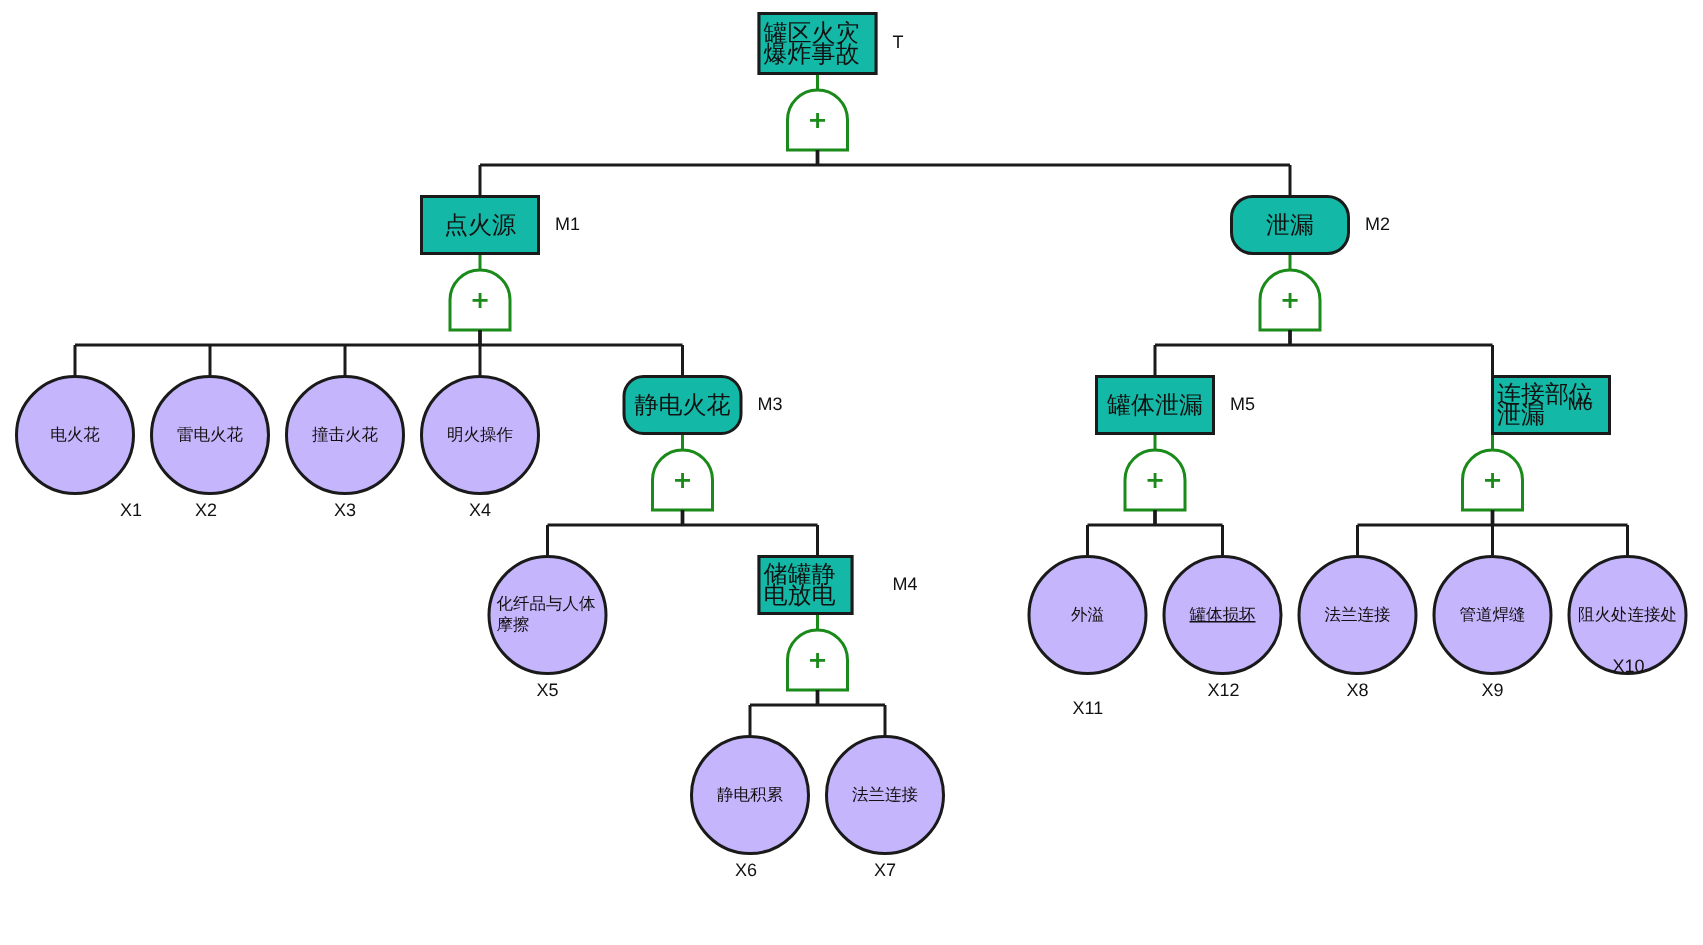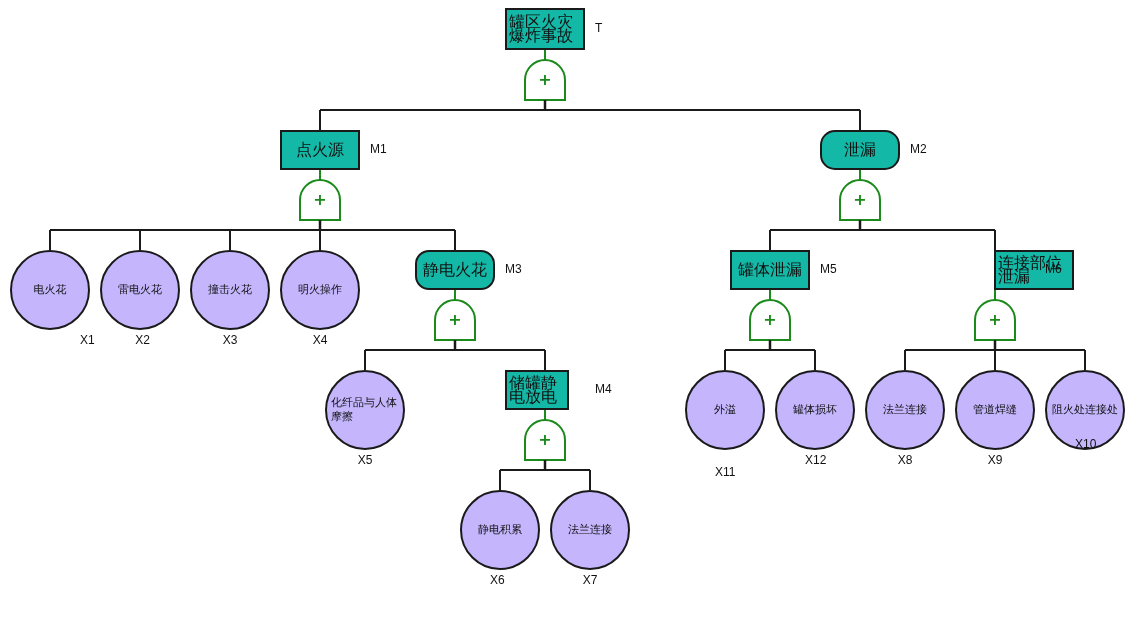--- a/index.html
+++ b/index.html
@@ -80,21 +80,21 @@
       <span>泄漏</span>
     </div>
     <div class="code" style="left: 910px; top: 142px;">M2</div>
     <div class="circ" style="left: 10px; top: 250px; width: 80px; height: 80px;">
       <span>电火花</span>
     </div>
     <div class="code" style="left: 40px; top: 333px; width: 20px; text-align: left; margin-left: 40px;">X1</div>
     <div class="circ" style="left: 100px; top: 250px; width: 80px; height: 80px;">
       <span>雷电火花</span>
     </div>
-    <div class="code" style="left: 130px; top: 333px; width: 20px; text-align: right;">X2</div>
+    <div class="code" style="left: 130px; top: 333px; width: 20px; text-align: left;">X2</div>
     <div class="circ" style="left: 190px; top: 250px; width: 80px; height: 80px;">
       <span>撞击火花</span>
     </div>
     <div class="code" style="left: 220px; top: 333px; width: 20px; text-align: center;">X3</div>
     <div class="circ" style="left: 280px; top: 250px; width: 80px; height: 80px;">
       <span>明火操作</span>
     </div>
     <div class="code" style="left: 310px; top: 333px; width: 20px; text-align: center;">X4</div>
     <div class="box" style="left: 415px; top: 250px; width: 80px; height: 40px; border-radius: 14px;">
       <span>静电火花</span>
@@ -121,21 +121,21 @@
     </div>
     <div class="code" style="left: 820px; top: 262px;">M5</div>
     <div class="box" style="left: 955px; top: 250px; width: 80px; height: 40px; margin-left: 39px;">
       <span>连接部位泄漏</span>
     </div>
     <div class="code" style="left: 1045px; top: 262px;">M6</div>
     <div class="circ" style="left: 685px; top: 370px; width: 80px; height: 80px;">
       <span>外溢</span>
     </div>
     <div class="code" style="left: 715px; top: 453px; width: 20px; text-align: center; margin-top: 12px;">X11</div>
-    <div class="circ" style="left: 775px; top: 370px; width: 80px; height: 80px;">
+    <div class="circ" style="left: 775px; top: 370px; width: 80px; height: 80px; text-decoration: underline;">
       <span>罐体损坏</span>
     </div>
     <div class="code" style="left: 805px; top: 453px; width: 20px; text-align: center;">X12</div>
     <div class="circ" style="left: 865px; top: 370px; width: 80px; height: 80px;">
       <span>法兰连接</span>
     </div>
     <div class="code" style="left: 895px; top: 453px; width: 20px; text-align: center;">X8</div>
     <div class="circ" style="left: 955px; top: 370px; width: 80px; height: 80px;">
       <span>管道焊缝</span>
     </div>

